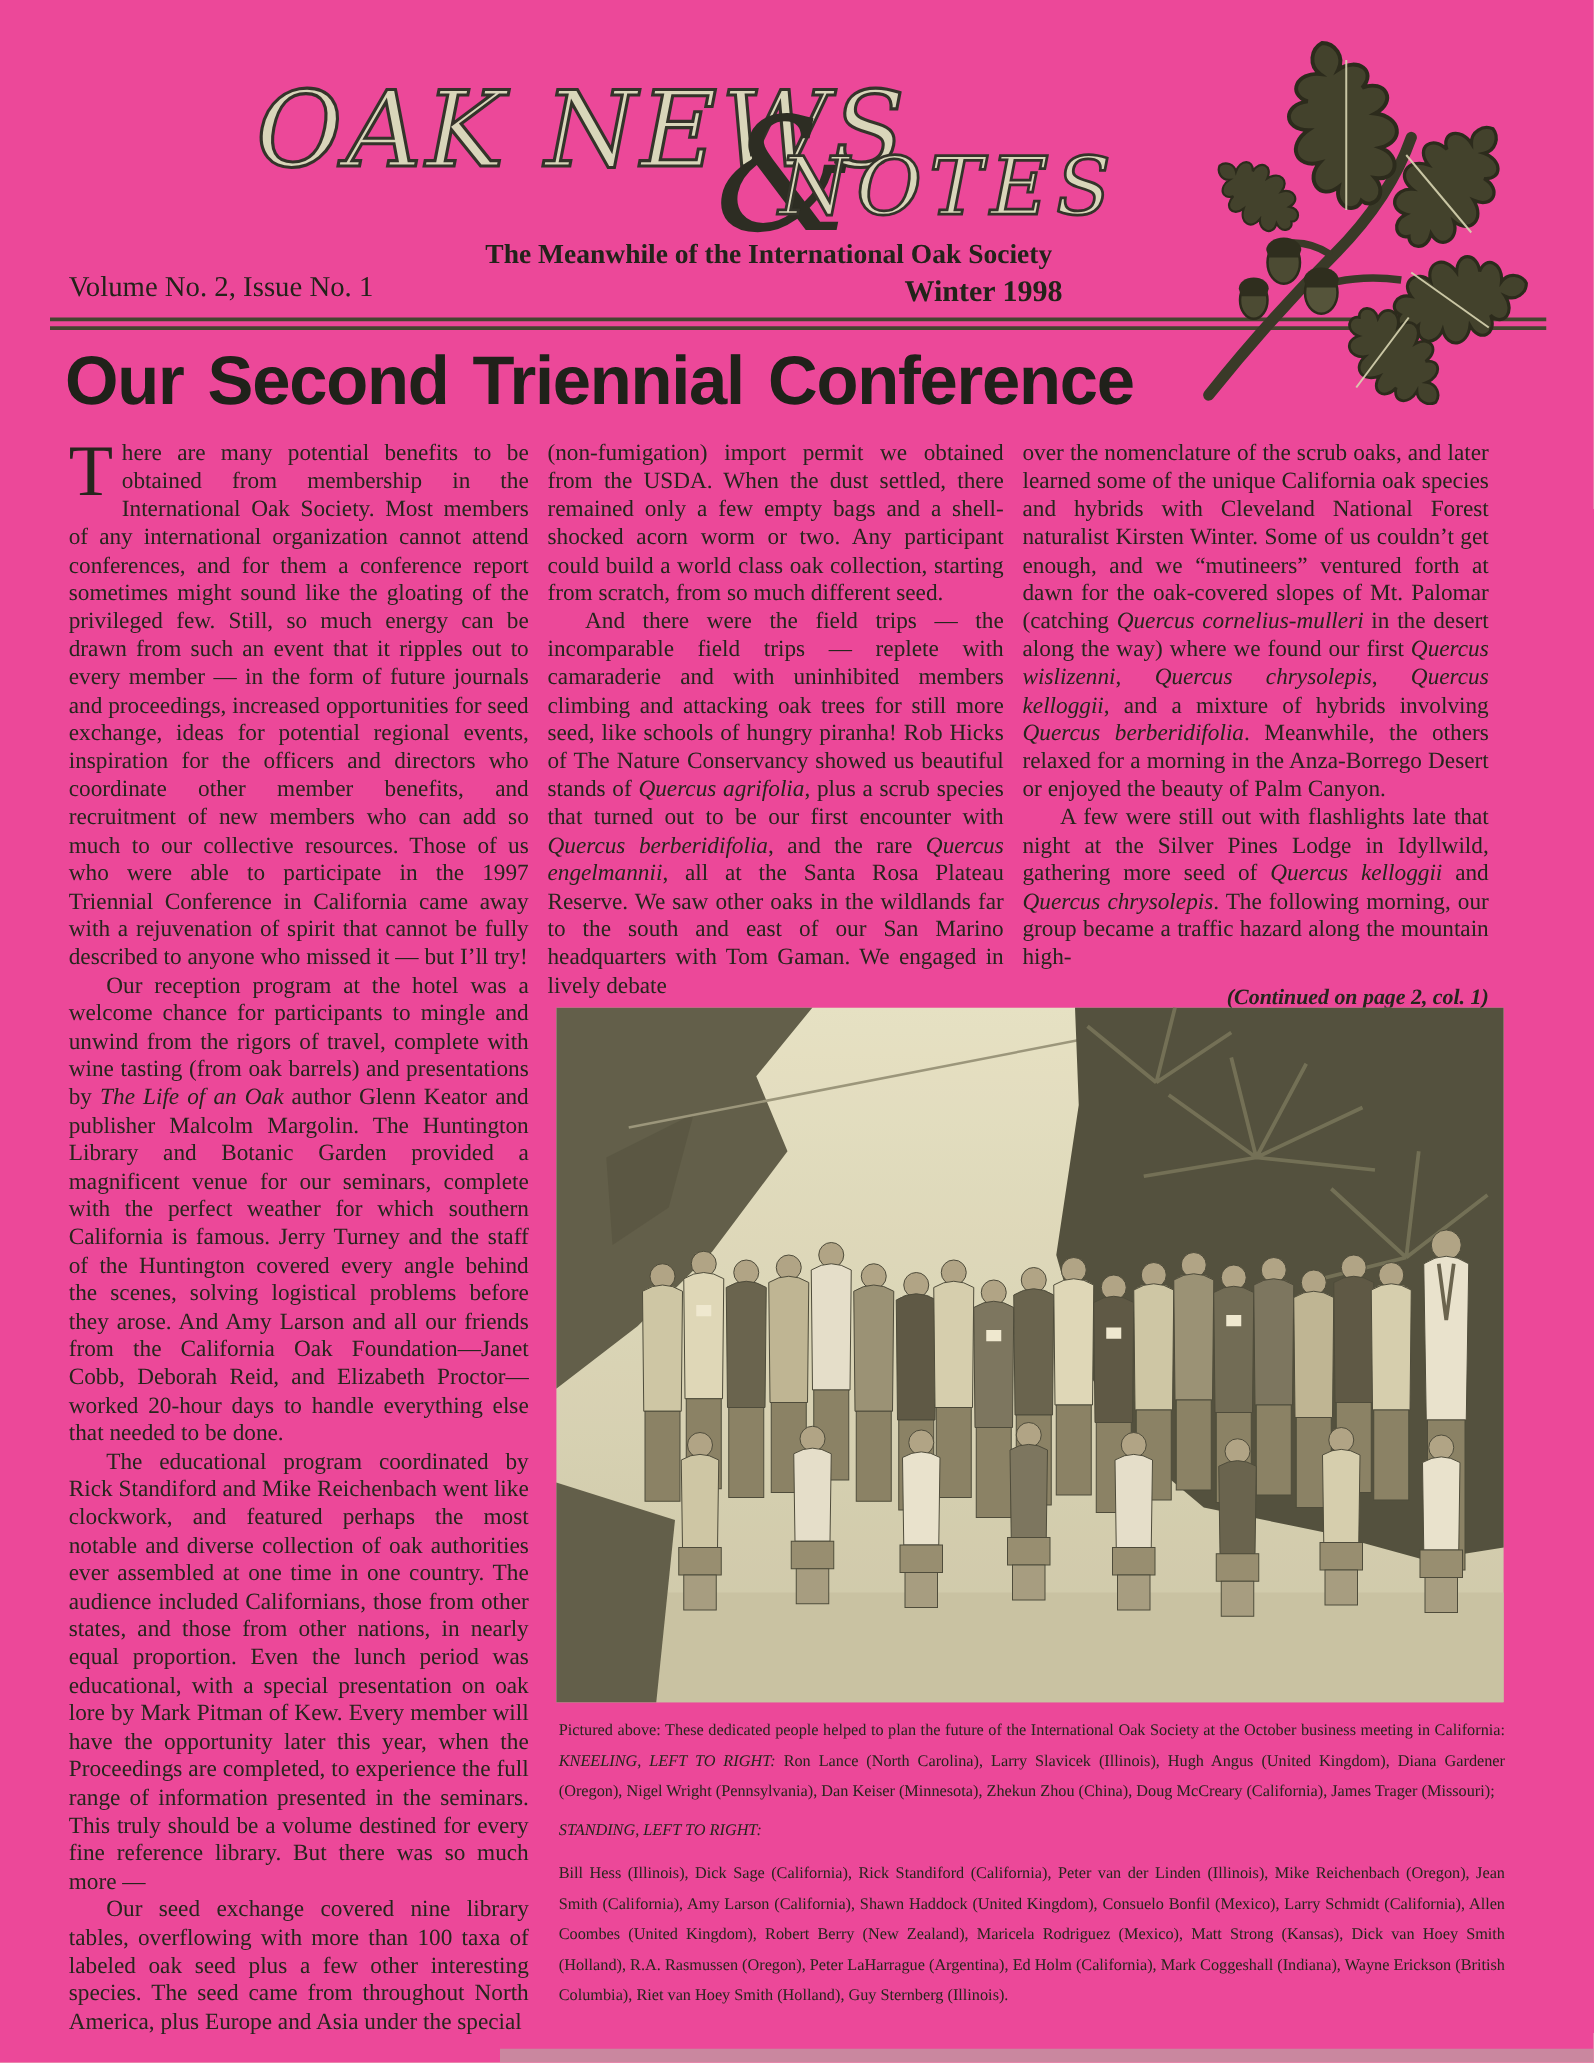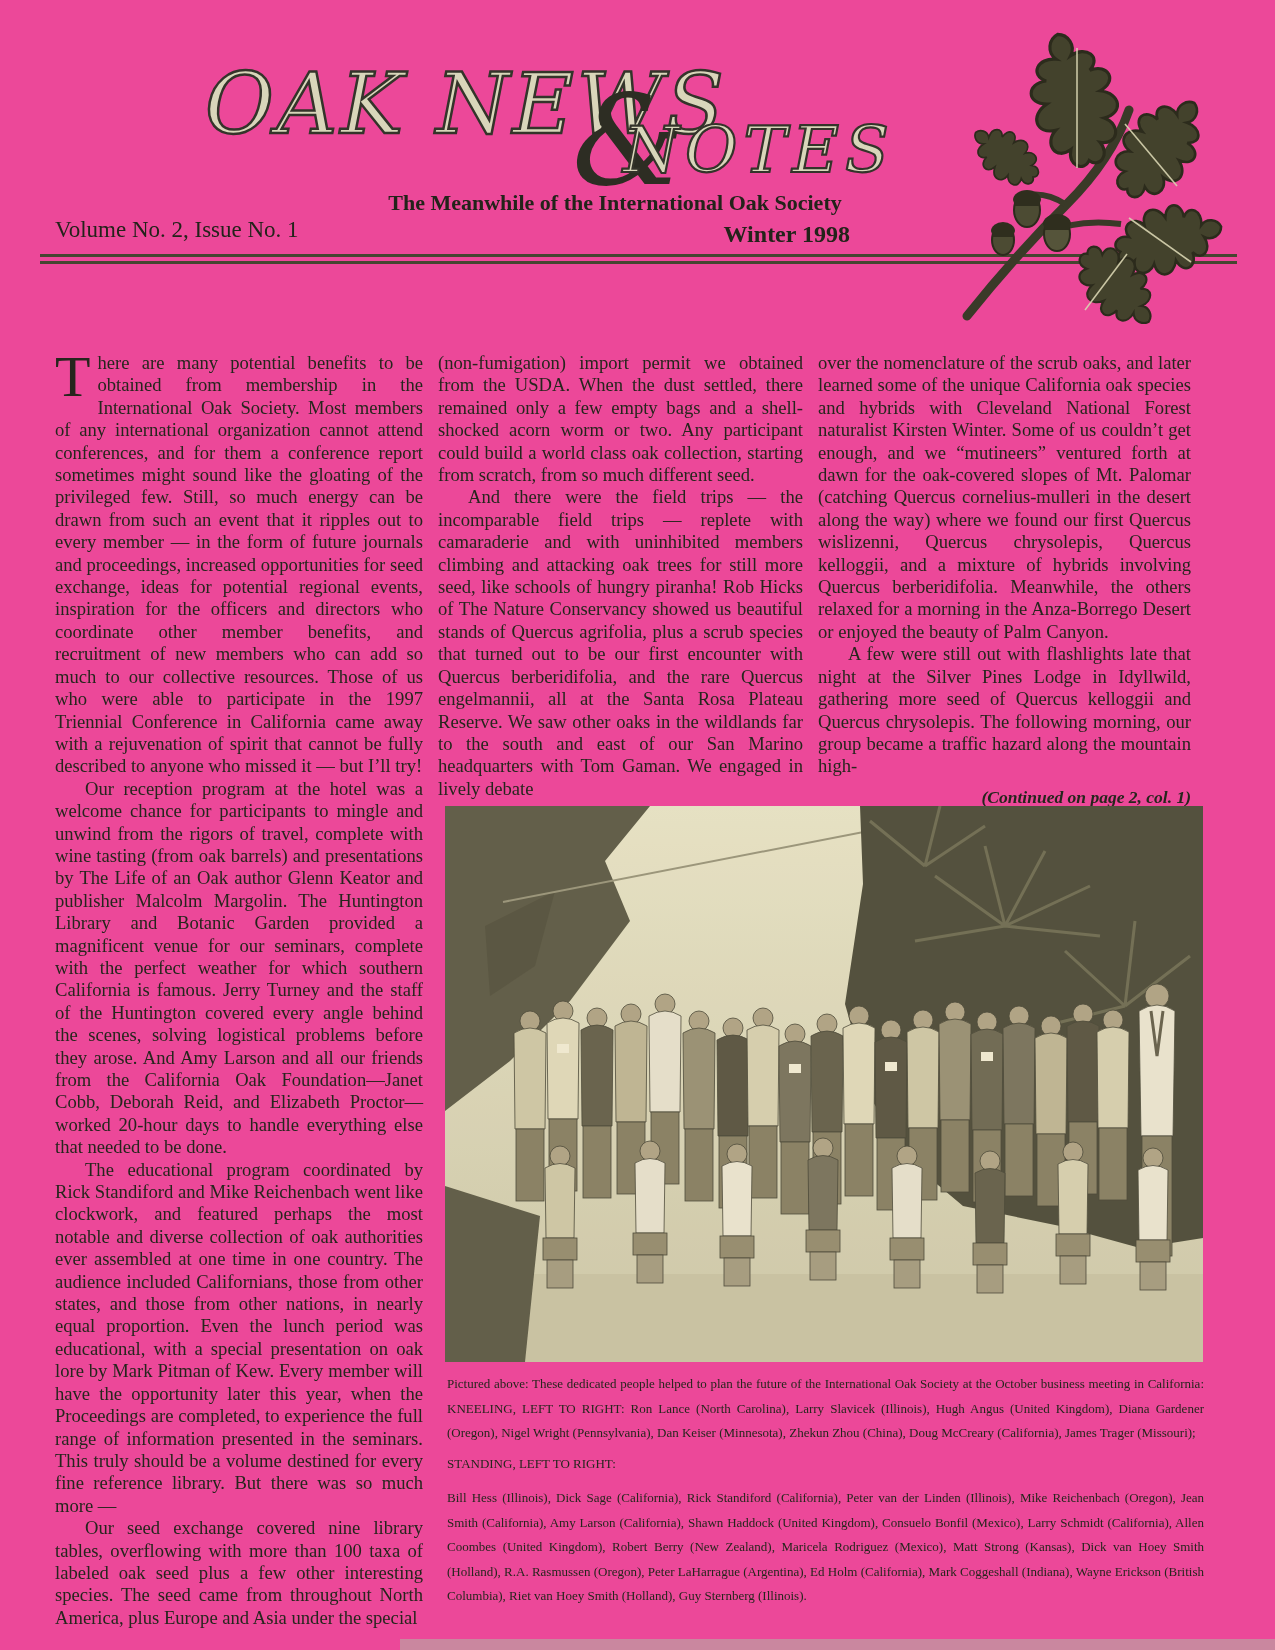--- a/index.html
+++ b/index.html
@@ -31,21 +31,21 @@
     letter-spacing:-1px;word-spacing:5px;color:#20211a;}
 
   
   .col{position:absolute;top:352px;font-size:18.6px;line-height:22.4px;text-align:justify;color:#26261d;}
   .col1{left:55px;width:368px;}
   .col2{left:438px;width:365px;}
   .col3{left:818px;width:373px;}
   .para{margin:0;}
   .para.indent{text-indent:30px;}
   .dropcap{float:left;font-size:58px;line-height:45px;padding:2px 7px 0 0;font-weight:400;color:#26261d;}
-  .it{}
+  .it{font-style:italic;}
   .continued{margin-top:8px;text-align:right;font-weight:bold;font-style:italic;font-size:17.5px;}
 
   
   .photo{position:absolute;left:445px;top:806px;width:758px;height:556px;margin:0;}
   .photo svg{display:block;width:100%;height:100%;}
 
   
   .caption{position:absolute;left:447px;width:757px;font-size:13px;line-height:24.5px;
     text-align:justify;color:#26261d;}
   .cap1{top:1372px;}
@@ -92,20 +92,21 @@
         <ellipse cx="112" cy="182" rx="13" ry="17" fill="#4c4b33" stroke="#2c2b1c" stroke-width="2"></ellipse>
         <path d="M98,172 A14,10 0 0 1 126,172 L124,178 L100,178 Z" fill="#2f2e1e"></path>
         <ellipse cx="142" cy="206" rx="13" ry="17" fill="#55543a" stroke="#2c2b1c" stroke-width="2"></ellipse>
         <path d="M128,196 A14,10 0 0 1 156,196 L154,202 L130,202 Z" fill="#2f2e1e"></path>
         <ellipse cx="88" cy="212" rx="11" ry="15" fill="#4c4b33" stroke="#2c2b1c" stroke-width="2"></ellipse>
         <path d="M76,203 A12,9 0 0 1 100,203 L98,209 L78,209 Z" fill="#2f2e1e"></path>
       </g>
     </svg>
   </header>
 
+  <h1 class="headline">Our Second Triennial Conference</h1>
 
   <div class="col col1">
     <p class="para"><span class="dropcap">T</span><span><span>here are many potential benefits to be obtained from membership in the International Oak Society. Most members of any international organization cannot attend conferences, and for them a conference report sometimes might sound like the gloating of the privileged few. Still, so much energy can be drawn from such an event that it ripples out to every member — in the form of future journals and proceedings, increased opportunities for seed exchange, ideas for potential regional events, inspiration for the officers and directors who coordinate other member benefits, and recruitment of new members who can add so much to our collective resources. Those of us who were able to participate in the 1997 Triennial Conference in California came away with a rejuvenation of spirit that cannot be fully described to anyone who missed it — but I’ll try!</span></span></p>
     <p class="para indent"><span>Our reception program at the hotel was a welcome chance for participants to mingle and unwind from the rigors of travel, complete with wine tasting (from oak barrels) and presentations by </span><span class="it">The Life of an Oak</span><span> author Glenn Keator and publisher Malcolm Margolin. The Huntington Library and Botanic Garden provided a magnificent venue for our seminars, complete with the perfect weather for which southern California is famous. Jerry Turney and the staff of the Huntington covered every angle behind the scenes, solving logistical problems before they arose. And Amy Larson and all our friends from the California Oak Foundation—Janet Cobb, Deborah Reid, and Elizabeth Proctor—worked 20-hour days to handle everything else that needed to be done.</span></p>
     <p class="para indent"><span>The educational program coordinated by Rick Standiford and Mike Reichenbach went like clockwork, and featured perhaps the most notable and diverse collection of oak authorities ever assembled at one time in one country. The audience included Californians, those from other states, and those from other nations, in nearly equal proportion. Even the lunch period was educational, with a special presentation on oak lore by Mark Pitman of Kew. Every member will have the opportunity later this year, when the Proceedings are completed, to experience the full range of information presented in the seminars. This truly should be a volume destined for every fine reference library. But there was so much more —</span></p>
     <p class="para indent"><span>Our seed exchange covered nine library tables, overflowing with more than 100 taxa of labeled oak seed plus a few other interesting species. The seed came from throughout North America, plus Europe and Asia under the special</span></p>
   </div>
 
   <div class="col col2">
     <p class="para"><span>(non-fumigation) import permit we obtained from the USDA. When the dust settled, there remained only a few empty bags and a shell-shocked acorn worm or two. Any participant could build a world class oak collection, starting from scratch, from so much different seed.</span></p>

